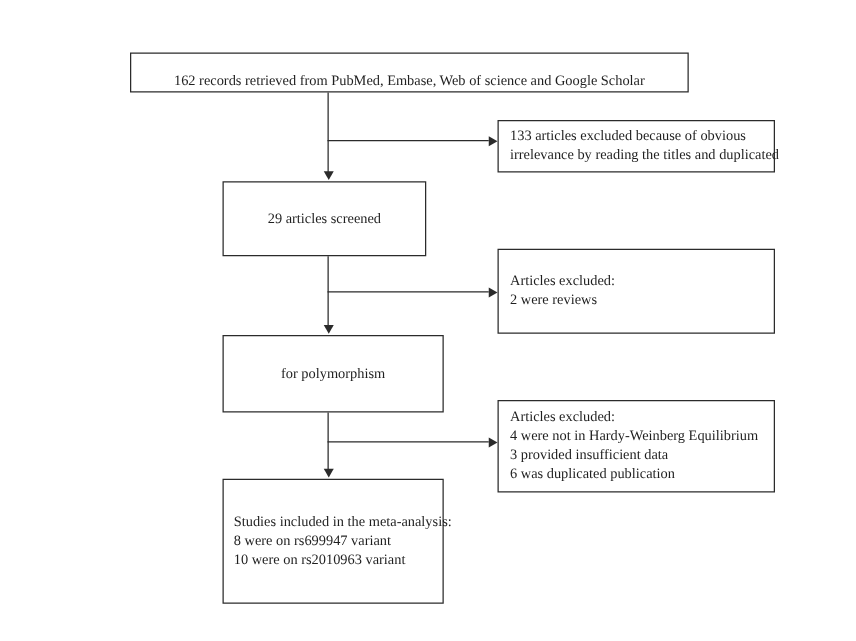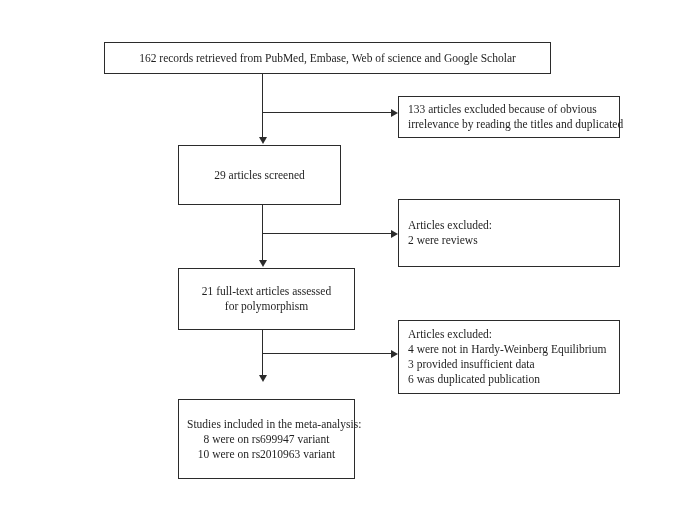--- a/index.html
+++ b/index.html
@@ -35,36 +35,36 @@
   .node .ln {
     display: block;
     white-space: nowrap;
   }
   .center { align-items: center; text-align: center; }
   .center .ln { text-align: center; }
   .left   { align-items: flex-start; text-align: left; padding-left: 9px; }
   .left .ln { text-align: right; }
 
   
-  #box-records   { left: 104px; top: 42px;  width: 447px; height: 32px; }
+  #box-records   { left: 104px; top: 42px;  width: 447px; height: 32px; justify-content: flex-end; }
   #box-screened  { left: 178px; top: 145px; width: 163px; height: 60px; }
   #box-fulltext  { left: 178px; top: 268px; width: 177px; height: 62px; }
-  #box-included  { left: 178px; top: 399px; width: 177px; height: 80px; }
+  #box-included  { left: 178px; top: 383px; width: 177px; height: 100px; }
 
   
   #box-excl-1 { left: 398px; top: 96px;  width: 222px; height: 42px; }
   #box-excl-2 { left: 398px; top: 199px; width: 222px; height: 68px; }
   #box-excl-3 { left: 398px; top: 320px; width: 222px; height: 74px; }
 
   
   #box-included { padding-left: 8px; padding-right: 8px; }
   #box-included .ln { display: block; width: 100%; }
   #box-included .ln.l0 { text-align: left; }
   #box-included .ln.l1,
-  #box-included .ln.l2 { text-align: center; }
+  #box-included .ln.l2 { }
 
   
   .vline {
     position: absolute;
     width: 1px;
     background: #2b2b2b;
   }
   .hline {
     position: absolute;
     height: 1px;
@@ -113,21 +113,20 @@
 
   <div class="node center" id="box-records">
     <span class="ln">162 records retrieved from PubMed, Embase, Web of science and Google Scholar</span>
   </div>
 
   <div class="node center" id="box-screened">
     <span class="ln">29 articles screened</span>
   </div>
 
   <div class="node center" id="box-fulltext">
-    <span class="ln">21 full-text articles assessed</span>
     <span class="ln">for polymorphism</span>
   </div>
 
   <div class="node" id="box-included">
     <span class="ln l0">Studies included in the meta-analysis:</span>
     <span class="ln l1">8 were on rs699947 variant</span>
     <span class="ln l2">10 were on rs2010963 variant</span>
   </div>
 
   <div class="node left" id="box-excl-1">

